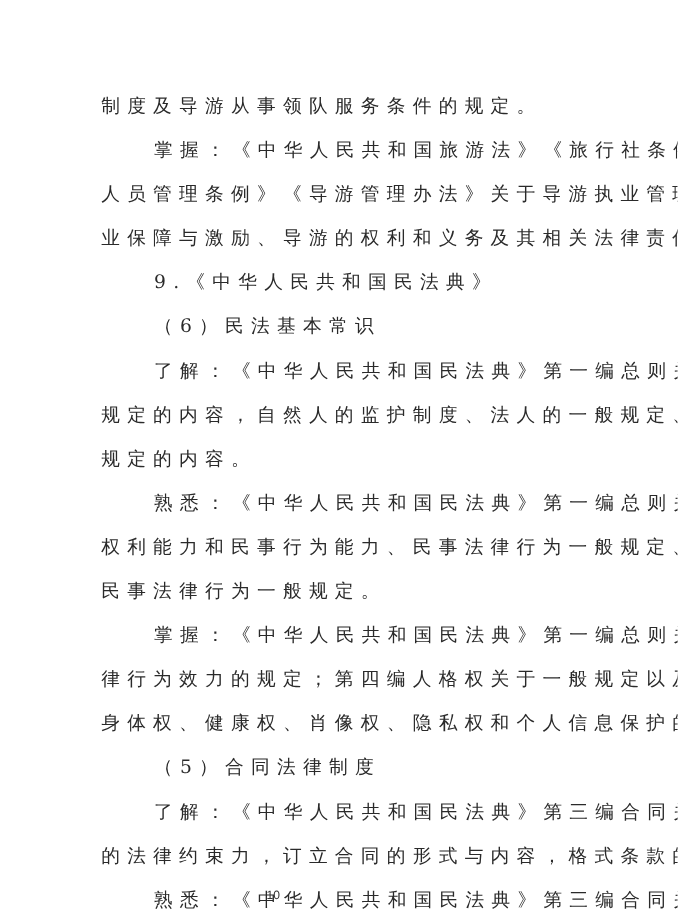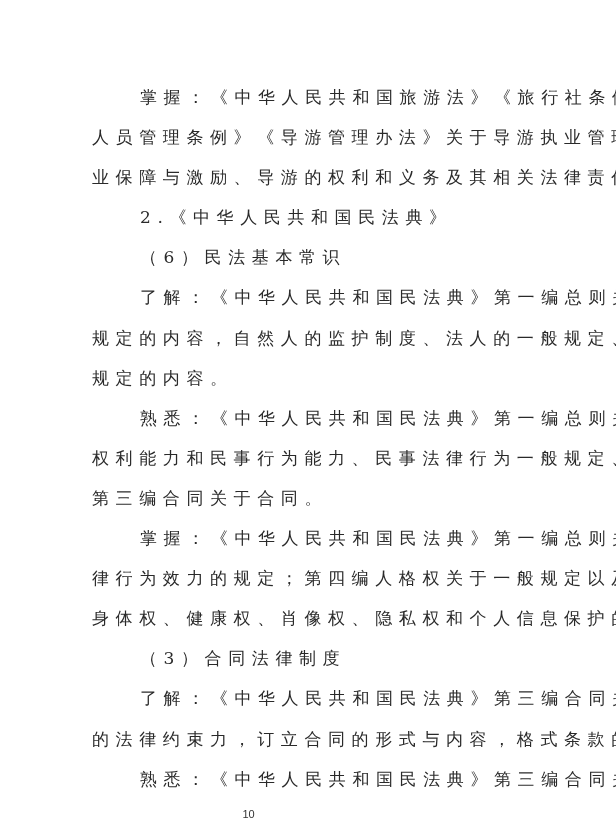--- a/index.html
+++ b/index.html
@@ -23,34 +23,35 @@
     text-align: center;
     font-family: Liberation Sans, sans-serif;
     font-size: 11px; color: #333;
   }
 </style>
 </head>
 <body>
 
 <div class="page">
   <div class="text">
+    <div class="line">制度及导游从事领队服务条件的规定。</div>
     <div class="line indent">掌握：《中华人民共和国旅游法》《旅行社条例》《导游</div>
     <div class="line">人员管理条例》《导游管理办法》关于导游执业管理、导游执</div>
     <div class="line">业保障与激励、导游的权利和义务及其相关法律责任的规定。</div>
-    <div class="line indent">2.《中华人民共和国民法典》</div>
+    <div class="line indent">9.《中华人民共和国民法典》</div>
     <div class="line indent">（6）民法基本常识</div>
     <div class="line indent">了解：《中华人民共和国民法典》第一编总则关于基本</div>
     <div class="line">规定的内容，自然人的监护制度、法人的一般规定、民事责</div>
     <div class="line">规定的内容。</div>
     <div class="line indent">熟悉：《中华人民共和国民法典》第一编总则关于民事</div>
     <div class="line">权利能力和民事行为能力、民事法律行为一般规定、意思表</div>
-    <div class="line">第三编合同关于合同。</div>
+    <div class="line">民事法律行为一般规定。</div>
     <div class="line indent">掌握：《中华人民共和国民法典》第一编总则关于民事法</div>
     <div class="line">律行为效力的规定；第四编人格权关于一般规定以及生命权、</div>
     <div class="line">身体权、健康权、肖像权、隐私权和个人信息保护的规定。</div>
-    <div class="line indent">（3）合同法律制度</div>
+    <div class="line indent">（5）合同法律制度</div>
     <div class="line indent">了解：《中华人民共和国民法典》第三编合同关于合同</div>
     <div class="line">的法律约束力，订立合同的形式与内容，格式条款的规定。</div>
     <div class="line indent">熟悉：《中华人民共和国民法典》第三编合同关于合同</div>
 
   </div>
   <div class="page-number">10</div>
 </div>
 
 </body></html>

